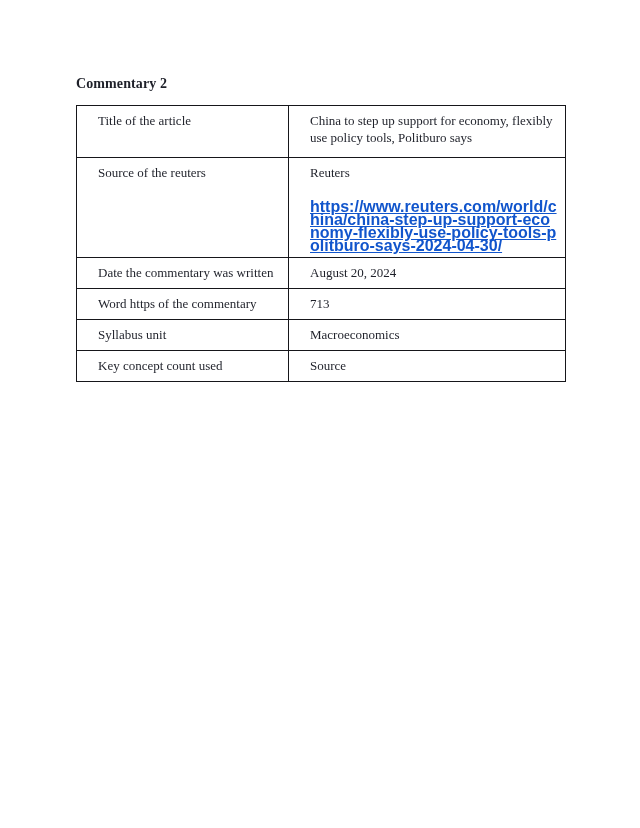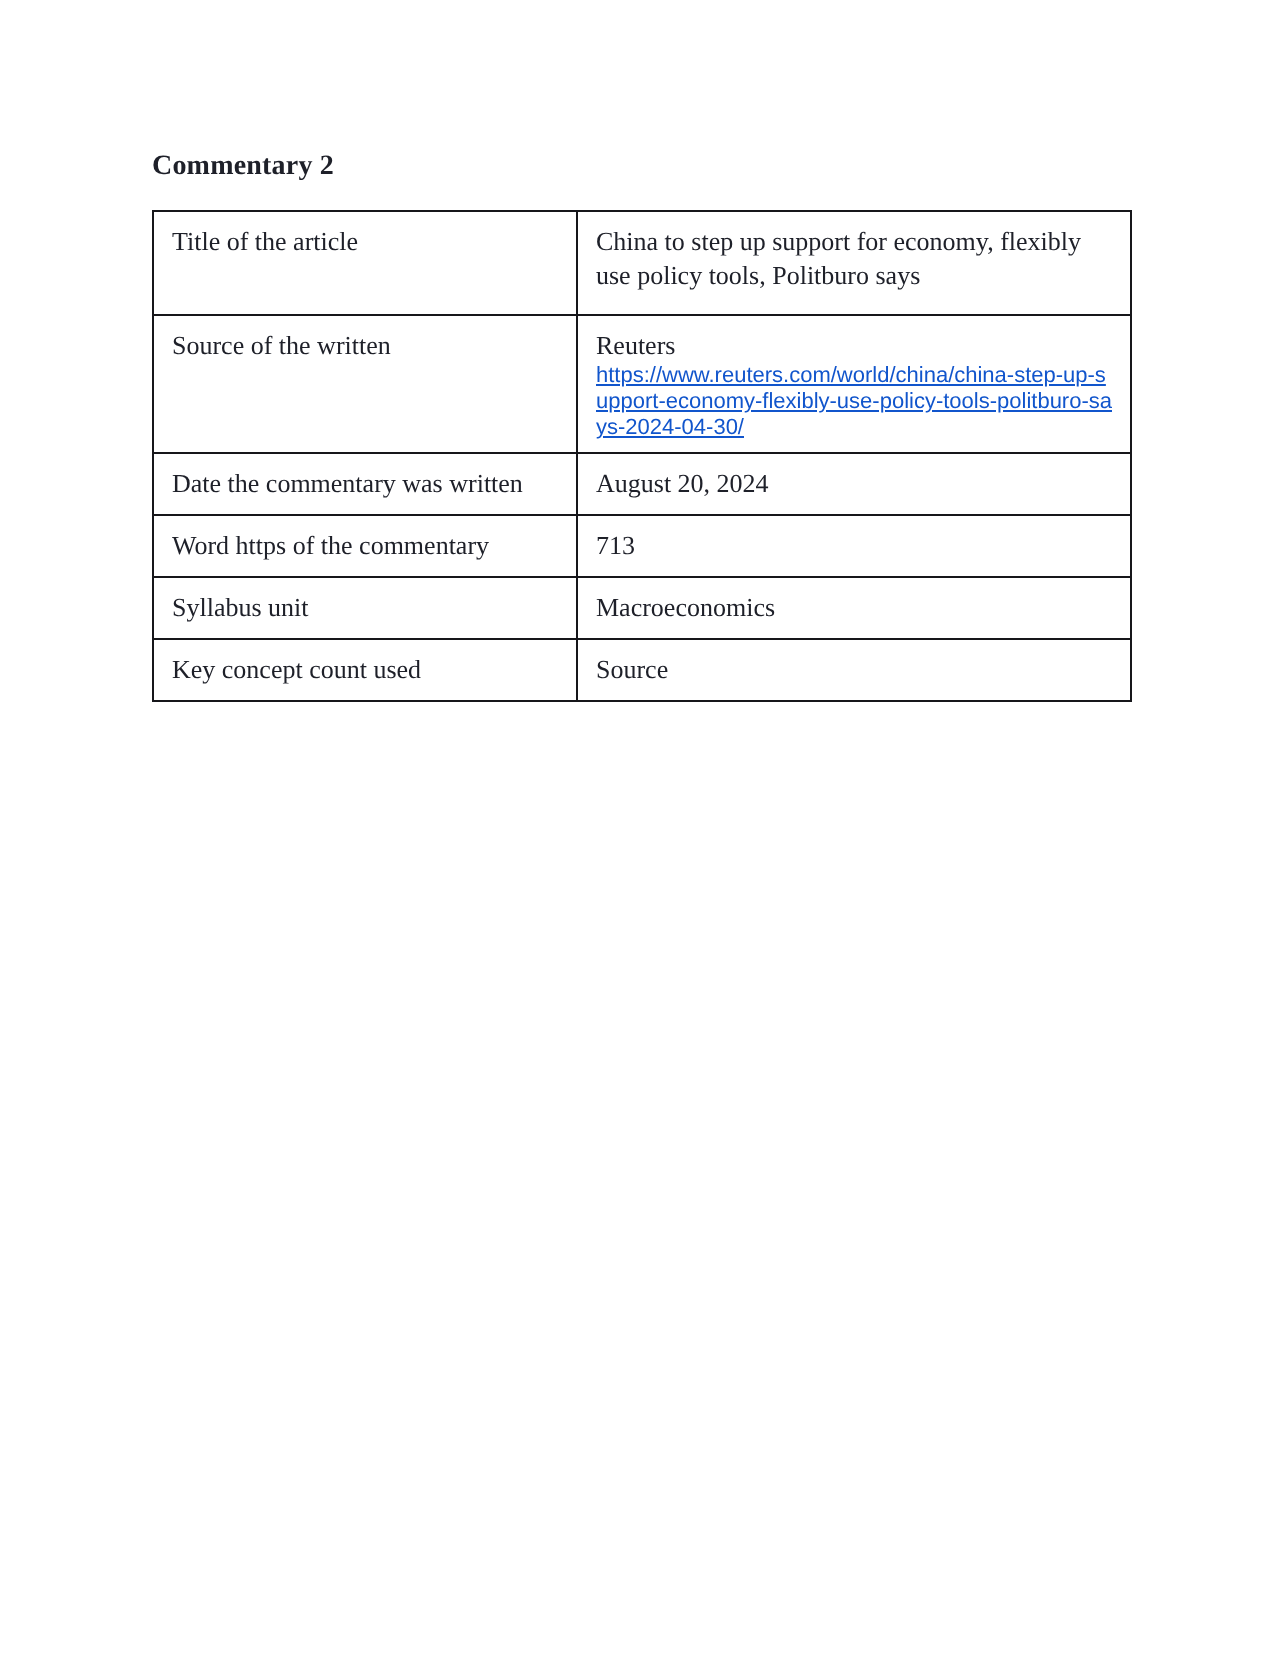--- a/index.html
+++ b/index.html
@@ -39,59 +39,60 @@
     border-collapse: collapse;
     table-layout: fixed;
     font-size: 13px;
     line-height: 17px;
     color: #1e2029;
   }
 
   table.info-table td {
     border: 1px solid #16161a;
     vertical-align: top;
-    padding: 6px 8px 5px 9px;
+    padding: 6px 8px 5px 21px;
     overflow: hidden;
   }
 
   td.label-col { width: 212px; }
   td.value-col { width: 277px; }
 
   tr.row-title  td { height: 52px; }
   tr.row-source td { height: 69px; }
   tr.row-short  td { height: 31px; }
 
   .source-link {
     display: block;
-    margin-top: 1px;
+    margin-top: 19px;
     font-family: "Liberation Sans", sans-serif;
-    font-size: 11px;
+    font-size: 16px;
     line-height: 13px;
     color: #1155cc;
     text-decoration: underline;
     word-break: break-all;
     cursor: pointer;
+    font-weight: bold;
   }
 </style>
 </head>
 <body>
 
 <div class="page">
 
   <div class="doc-heading">Commentary 2</div>
 
   <table class="info-table">
     <tbody>
       <tr class="row-title">
         <td class="label-col">Title of the article</td>
         <td class="value-col">China to step up support for economy, flexibly use policy tools, Politburo says</td>
       </tr>
 
       <tr class="row-source">
-        <td class="label-col">Source of the written</td>
+        <td class="label-col">Source of the reuters</td>
         <td class="value-col">
           <span>Reuters</span>
           <a class="source-link">https://www.reuters.com/world/china/china-step-up-support-economy-flexibly-use-policy-tools-politburo-says-2024-04-30/</a>
         </td>
       </tr>
 
 
       <tr class="row-short">
         <td class="label-col">Date the commentary was written</td>
         <td class="value-col">August 20, 2024</td>

